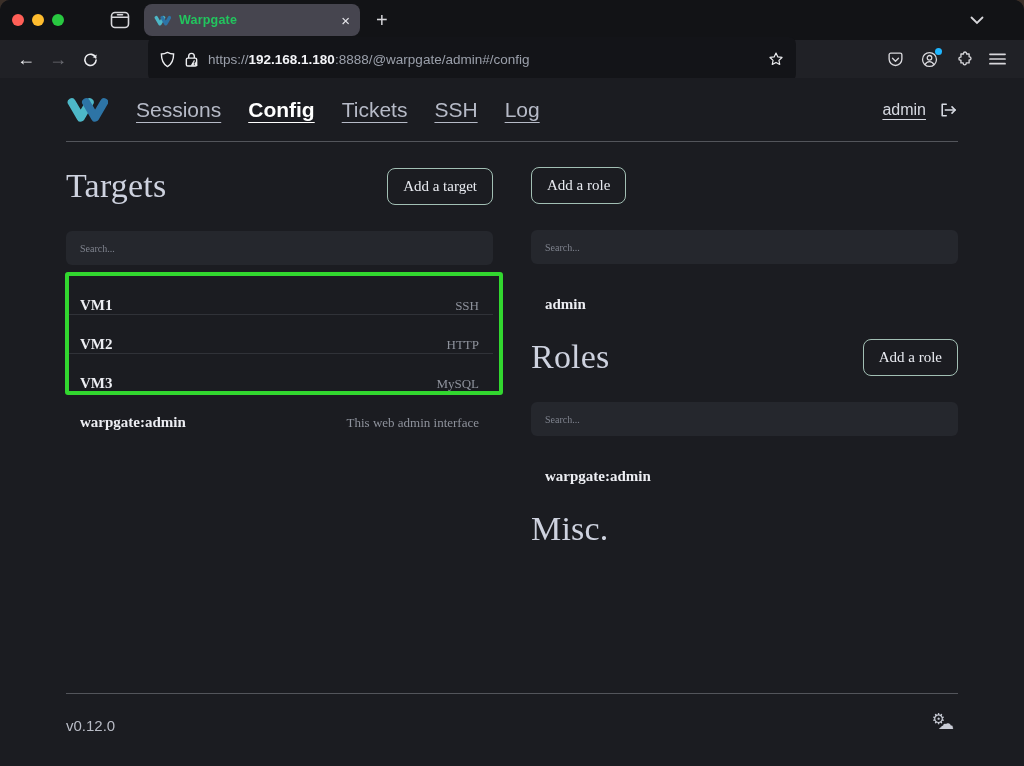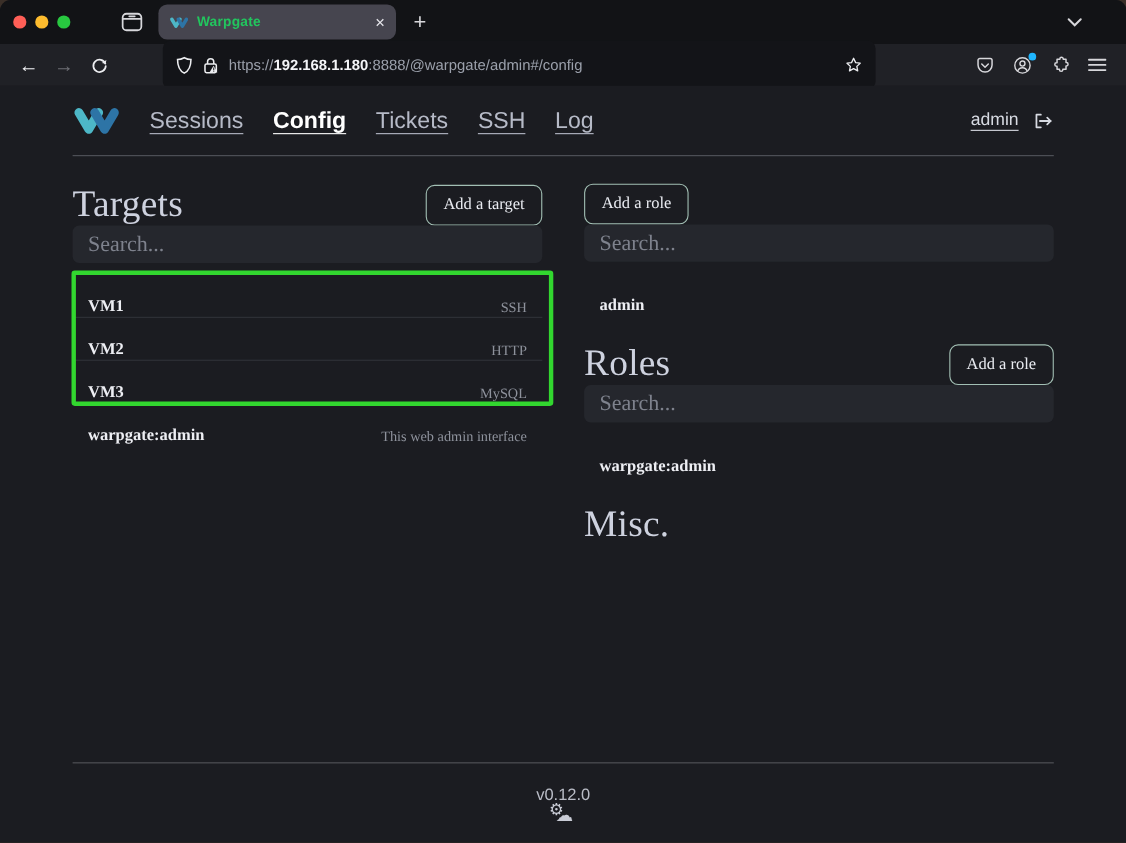--- a/index.html
+++ b/index.html
@@ -41,35 +41,35 @@
              text-decoration-thickness:1px; cursor:pointer; }
   .navlink.active { color:#ffffff; font-weight:700; }
   .nav-right { margin-left:auto; display:flex; align-items:center; gap:12px; }
   .nav-user { font-size:16px; color:#d7dae2; text-decoration:underline; text-underline-offset:4px; }
 
   .columns { display:grid; grid-template-columns:1fr 1fr; column-gap:38px; margin:0 66px;font-family:Liberation Serif, serif; }
   .sect-head { display:flex; align-items:center; justify-content:space-between; margin-top:25px; }
   h1 { font-size:34px; font-weight:500; color:#ced2df; letter-spacing:.2px; }
   .btn-outline { background:transparent; border:1px solid #a2bfb4; border-radius:8px; color:#e9ebf1;
                  font-size:15px; padding:9px 15px; font-family:inherit; cursor:pointer; }
-  .search { width:100%; background:#25272d; border:none; border-radius:6px;
-            height:34px; padding:0 14px; font-size:20px; color:#e8eaf0; font-family:inherit; }
+  .search { width:100%; margin-top:26px; background:#25272d; border:none; border-radius:6px;
+            height:34px; padding:0 14px; font-size:10px; color:#e8eaf0; font-family:inherit; }
   .search::placeholder { color:#7e828d; }
 
   .rowlist { margin-top:10px; }
   .row { display:flex; align-items:flex-end; justify-content:space-between; height:39px; padding:0 14px; cursor:pointer; }
   .row + .row { border-top:1px solid #303238; }
   .row .name { font-size:15px; font-weight:700; color:#edeef3; }
   .row .kind { font-size:13px; color:#8e929c; }
   .vm-group { position:relative; }
   .green-box { position:absolute; top:-3px; bottom:-3px; left:-1px; right:-10px;
                border:4px solid #32d72f; border-radius:3px; pointer-events:none; z-index:2; }
 
   .footer { position:absolute; left:66px; right:66px; top:615px; border-top:1px solid #53555b;
-            padding-top:20px; display:flex; align-items:center; justify-content:space-between;flex-direction:column; }
+            padding-top:20px; display:flex; align-items:center; justify-content:space-between; }
   .version { font-size:15px; color:#b9bcc6; }
   .theme-ic { position:relative; width:26px; height:22px; color:#c9ccd6; }
   .theme-ic .gear { position:absolute; left:0; top:-4px; font-size:15px; }
   .theme-ic .cloud { position:absolute; left:6px; top:0px; font-size:16px; }
 
   svg { display:block; }
 </style>
 </head>
 <body>
 

